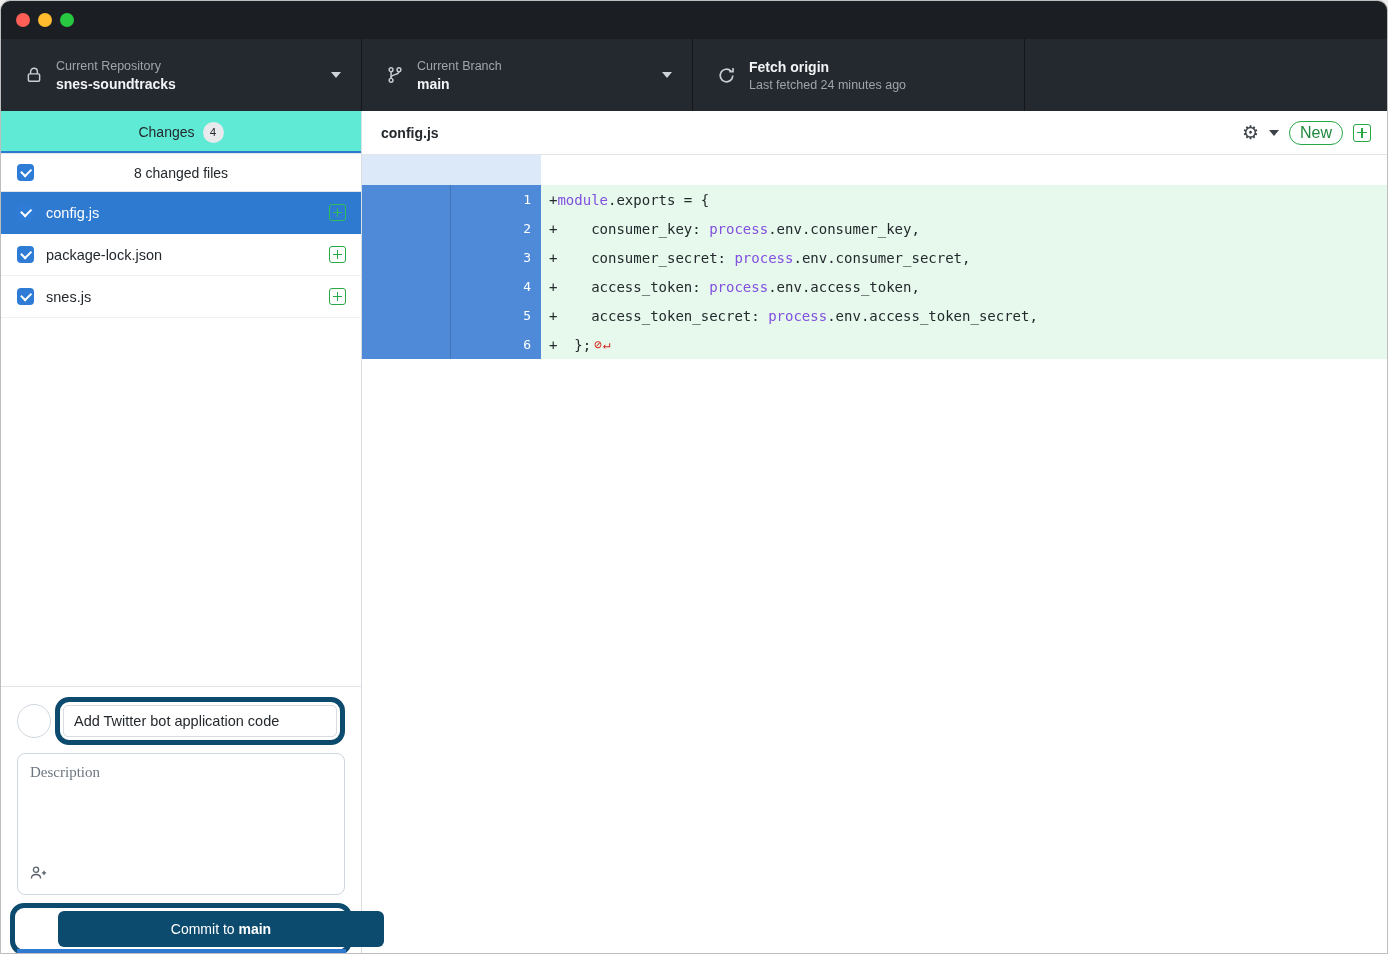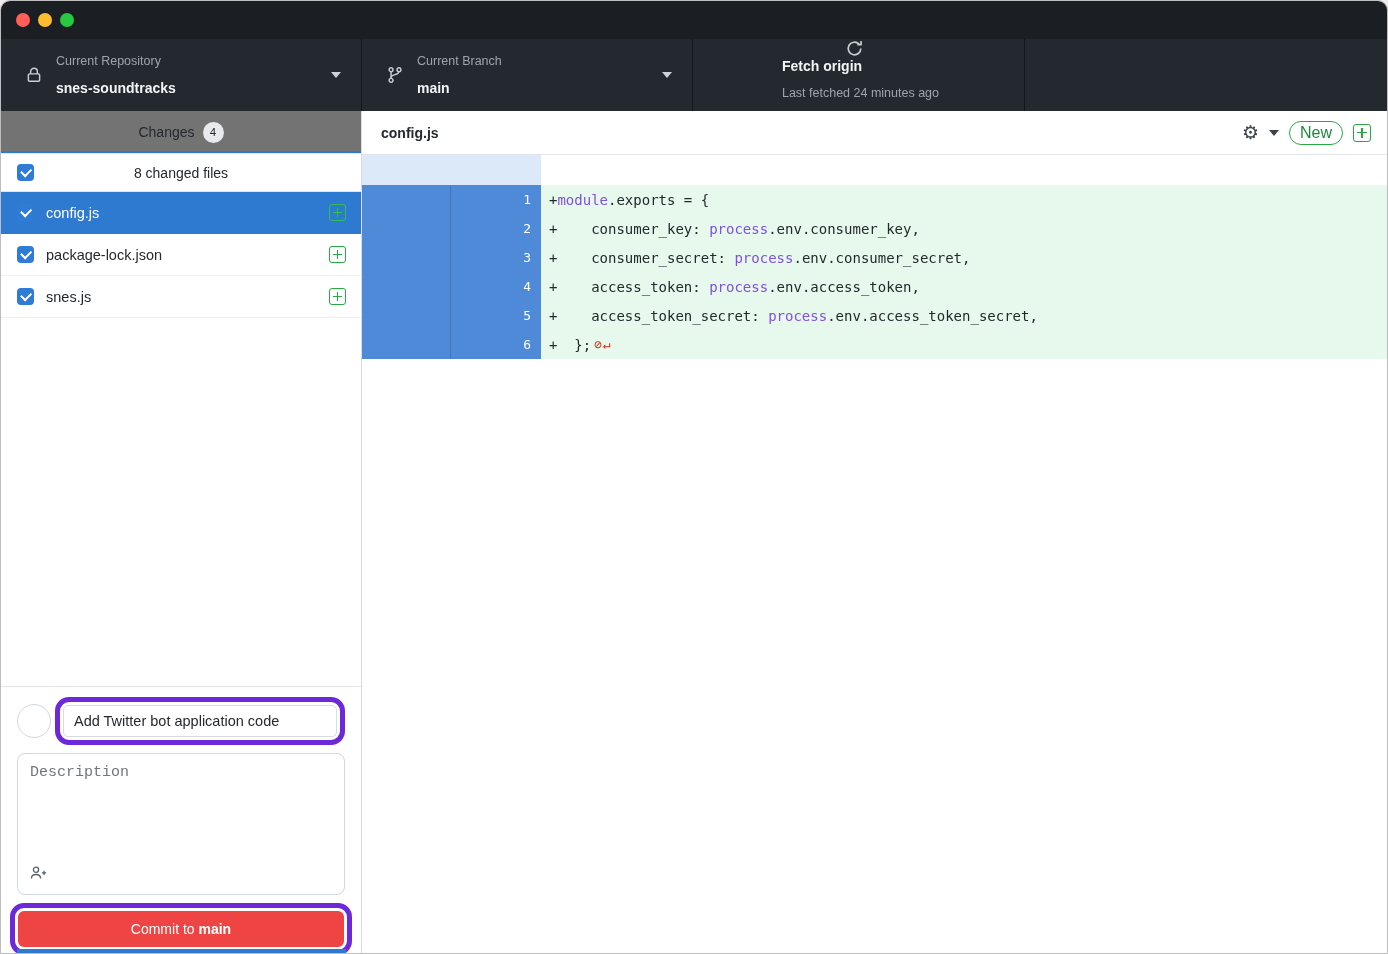--- a/index.html
+++ b/index.html
@@ -15,36 +15,36 @@
   .traffic { width:14px; height:14px; border-radius:50%; cursor:pointer; }
   .traffic.red { background:#ff5f57; }
   .traffic.yellow { background:#febc2e; }
   .traffic.green { background:#28c840; }
 
   
   .toolbar { height:72px; background:#24292f; display:flex; }
   .tb-section { display:flex; align-items:center; padding:0 20px 0 24px; border-right:1px solid #141619; cursor:pointer; }
   .tb-repo { width:361px; }
   .tb-branch { width:331px; }
-  .tb-fetch { width:332px;flex-direction:column; }
+  .tb-fetch { width:332px; }
   .tb-rest { flex:1; border-right:none; }
   .tb-icon { margin-right:13px; display:flex; align-items:center; }
-  .tb-text { display:flex; flex-direction:column; gap:12px; }
+  .tb-text { display:flex; flex-direction:column; gap:3px; }
   .tb-label { font-size:12.5px; color:#9ea4ab; }
   .tb-value { font-size:14px; font-weight:700; color:#f2f4f6; }
   .caret { width:0; height:0; border-left:5px solid transparent; border-right:5px solid transparent; border-top:6px solid #cfd3d8; margin-left:auto; }
   .caret.dark { border-top-color:#3c4248; margin-left:0; }
 
   
   .app-body { display:flex; height:844px; }
 
   
   .sidebar { width:361px; border-right:1px solid #d9dde1; display:flex; flex-direction:column; position:relative; background:#fff; }
   .tabs { height:43px; display:flex; border-bottom:1px solid #e1e4e8; flex-shrink:0; }
-  .tab { flex:1; display:flex; align-items:center; justify-content:center; gap:8px; font-size:14px; cursor:pointer; position:relative; background:#737373; }
+  .tab { flex:1; display:flex; align-items:center; justify-content:center; gap:8px; font-size:14px; cursor:pointer; position:relative; background:#5eead4; }
   .tab + .tab { border-left:1px solid #e1e4e8; }
   .tab.active::after { content:""; position:absolute; left:0; right:0; bottom:0; height:2px; background:#2e7ad1; }
   .count-badge { width:21px; height:21px; border-radius:50%; background:#e8eaed; font-size:11.5px; display:flex; align-items:center; justify-content:center; color:#24292e; }
 
   .files-header { height:38px; position:relative; display:flex; align-items:center; border-bottom:1px solid #e1e4e8; padding:0 16px; flex-shrink:0; }
   .files-header .fh-text { position:absolute; left:0; right:0; text-align:center; font-size:14px; }
 
   .checkbox { width:17px; height:17px; background:#2e7cd6; border-radius:4px; position:relative; flex-shrink:0; cursor:pointer; }
   .checkbox::after { content:""; position:absolute; left:3.5px; top:3.5px; width:8px; height:4.5px; border-left:2px solid #fff; border-bottom:2px solid #fff; transform:rotate(-45deg); }
 
@@ -54,29 +54,29 @@
   .plus-box { width:17px; height:17px; border:1.6px solid #28a745; border-radius:3px; position:relative; flex-shrink:0; }
   .plus-box::before { content:""; position:absolute; left:3px; right:3px; top:50%; height:1.6px; margin-top:-0.8px; background:#28a745; }
   .plus-box::after { content:""; position:absolute; top:3px; bottom:3px; left:50%; width:1.6px; margin-left:-0.8px; background:#28a745; }
   .file-row.selected .plus-box { border-color:#2fbf57; }
   .file-row.selected .plus-box::before, .file-row.selected .plus-box::after { background:#2fbf57; }
 
   
   .commit-area { margin-top:auto; border-top:1px solid #e1e4e8; padding:10px 16px 0; flex-shrink:0; }
   .summary-row { display:flex; align-items:center; gap:4px; }
   .avatar { width:34px; height:34px; border-radius:50%; border:1px solid #d0d7de; background:#fff; flex-shrink:0; }
-  .annotation-ring { border:5px solid #6d28d9; border-radius:14px; padding:3px; }
+  .annotation-ring { border:5px solid #0c4a6e; border-radius:14px; padding:3px; }
   .summary-ring { flex:1; }
   .summary-input { width:100%; height:32px; border:1px solid #d8dce0; border-radius:5px; padding:0 10px; font-size:14.5px; color:#24292e; font-family:"Liberation Sans",sans-serif; outline:none; }
   .description-box { position:relative; border:1px solid #d0d7de; border-radius:8px; height:142px; margin-top:8px; background:#fff; }
-  .description-input { width:100%; height:100%; border:none; resize:none; outline:none; border-radius:8px; padding:10px 12px 34px; font-size:15px; font-family:Liberation Mono, monospace; color:#24292e; background:transparent; }
+  .description-input { width:100%; height:100%; border:none; resize:none; outline:none; border-radius:8px; padding:10px 12px 34px; font-size:15px; font-family:Liberation Serif, serif; color:#24292e; background:transparent; }
   .description-input::placeholder { color:#6e7781; }
   .person-add { position:absolute; left:11px; bottom:9px; }
   .commit-ring { margin:8px -7px 0; }
-  .commit-button { width:100%; height:36px; background:#ef4444; border:none; border-radius:6px; color:#fff; font-size:14px; font-family:"Liberation Sans",sans-serif; cursor:pointer; }
+  .commit-button { width:100%; height:36px; background:#0c4a6e; border:none; border-radius:6px; color:#fff; font-size:14px; font-family:"Liberation Sans",sans-serif; cursor:pointer;margin-left:40px; }
   .bottom-strip { position:absolute; left:16px; right:15px; bottom:0; height:6px; background:#2e7ad1; }
 
   
   .main { flex:1; display:flex; flex-direction:column; background:#fff; min-width:0; }
   .diff-header { height:44px; border-bottom:1px solid #e1e4e8; display:flex; align-items:center; padding:0 16px 0 19px; gap:10px; flex-shrink:0; }
   .diff-file-name { font-weight:700; font-size:14px; }
   .dh-spacer { flex:1; }
   .gear { font-size:19px; color:#3c4248; cursor:pointer; line-height:1; }
   .new-badge { border:1.5px solid #28a745; color:#1f883d; border-radius:12px; font-size:16px; padding:2px 10px; cursor:pointer; }
 

